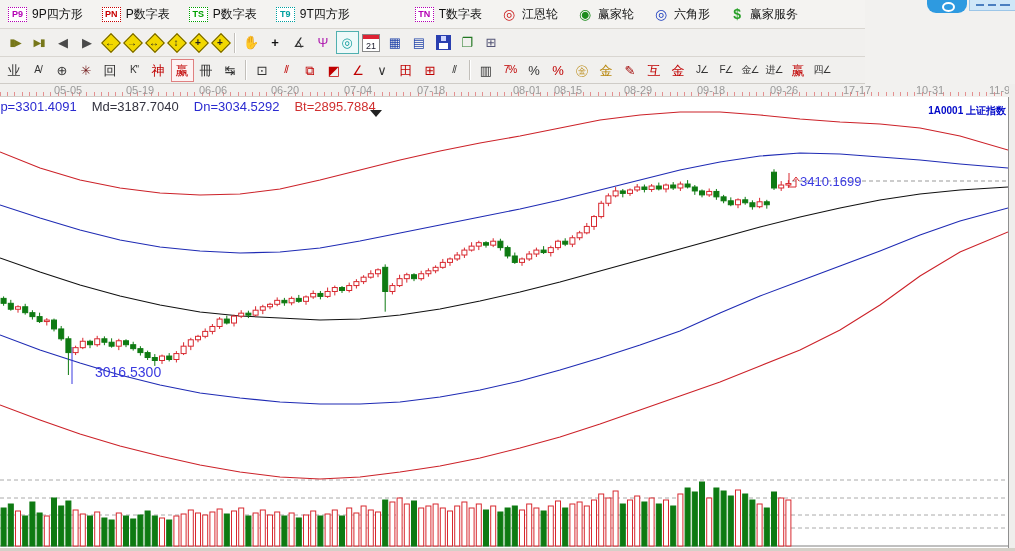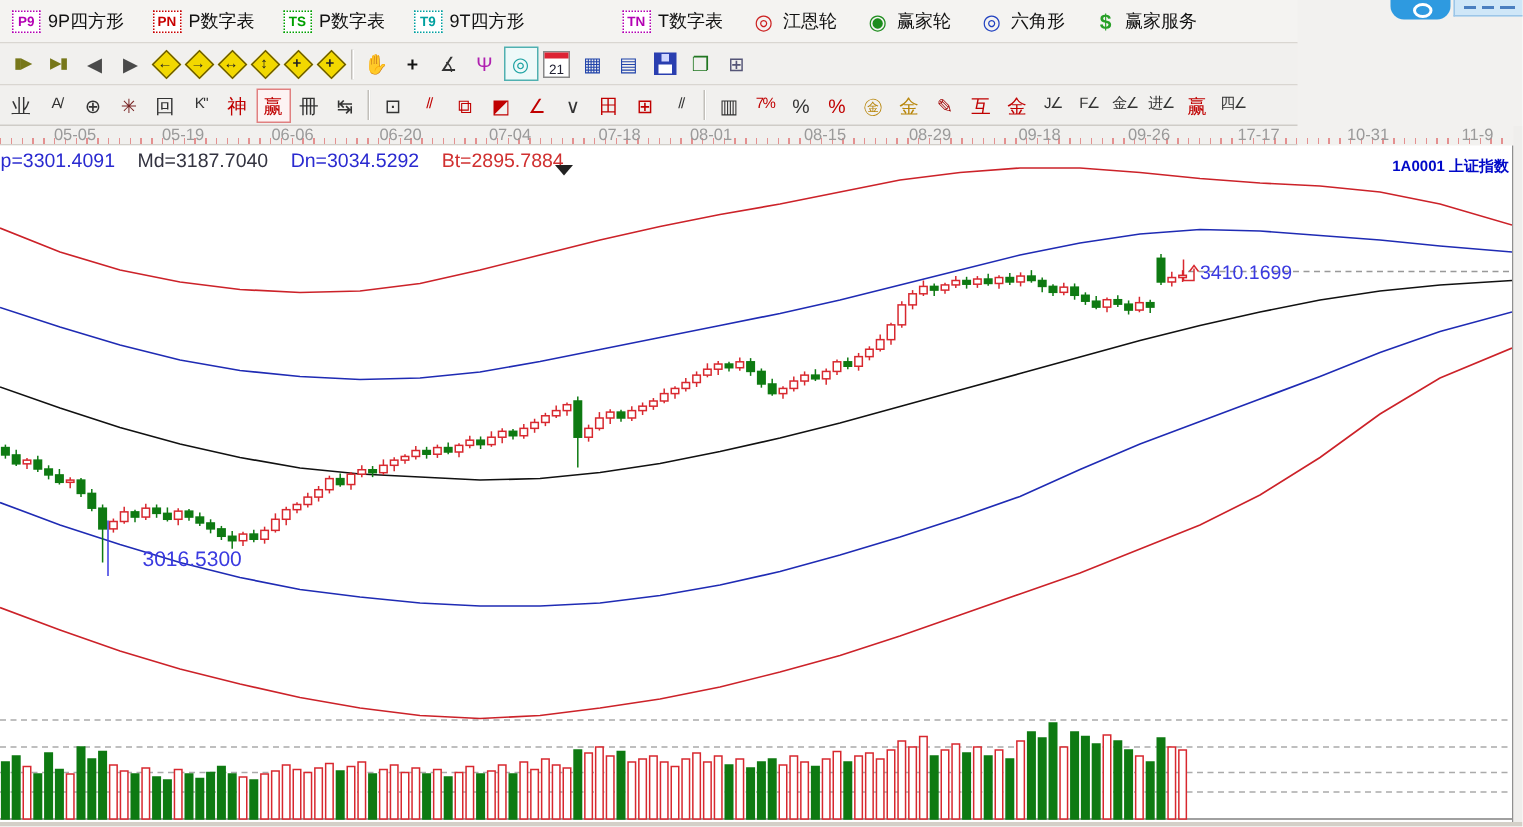--- a/index.html
+++ b/index.html
@@ -30,21 +30,21 @@
   .diamond .arr{position:relative;font-size:10px;font-weight:bold;color:#222;}
   .cal{width:16px;height:16px;border:1px solid #888;background:#fff;font-size:9px;color:#223;
        display:flex;align-items:flex-end;justify-content:center;position:relative;}
   .cal:before{content:"";position:absolute;top:0;left:0;right:0;height:4px;background:#d23;}
   .floppy{width:15px;height:15px;background:#2a3fb0;position:relative;}
   .floppy:before{content:"";position:absolute;left:3px;bottom:1px;width:9px;height:6px;background:#fff;}
   .floppy:after{content:"";position:absolute;left:5px;top:1px;width:5px;height:5px;background:#cfd6ff;}
   #timeline{top:84px;height:13px;background:#f1f0ee;border-bottom:1px solid #d2cfca;}
   #timeline .ticks-strip{position:absolute;left:0;bottom:0;width:1008px;height:4px;
       background:repeating-linear-gradient(90deg,#e49090 0px,#e49090 1px,transparent 1px,transparent 7.2px);}
-  .tick{position:absolute;top:0;font-size:11px;color:#9a9a9a;width:40px;text-align:center;}
+  .tick{position:absolute;top:0;font-size:11px;color:#9a9a9a;width:40px;margin-left:24px;}
   #chart-area{position:absolute;top:97px;left:0;width:1008px;height:451px;background:#fff;
               border-right:1px solid #8f8f8f;}
   #right-strip{position:absolute;top:84px;left:1009px;width:6px;height:464px;background:#efeeec;}
   #bottom-strip{position:absolute;top:548px;left:0;width:1015px;height:3px;background:#d4d0c8;}
   #info-line{position:absolute;top:2px;left:-9px;font-size:13px;white-space:nowrap;}
   #info-line span{margin-right:15px;}
   #symbol-label{position:absolute;top:7px;right:2px;font-size:10px;font-weight:bold;white-space:nowrap;}
   #float-btn{position:absolute;top:0;left:927px;width:40px;height:13px;background:#2e9ae0;
              border-radius:0 0 9px 9px;}
   #float-btn i{position:absolute;left:15px;top:2px;width:9px;height:6px;border:2px solid #fff;border-radius:50%;}
@@ -179,21 +179,21 @@
     <span class="tb-icon small" style="color: rgb(51, 51, 51);">四∠</span>
   </div>
 <div id="timeline" class="row">
   <div class="ticks-strip"></div>
 <span class="tick" style="left: 30px;">05-05</span>
     <span class="tick" style="left: 102px;">05-19</span>
     <span class="tick" style="left: 175px;">06-06</span>
     <span class="tick" style="left: 247px;">06-20</span>
     <span class="tick" style="left: 320px;">07-04</span>
     <span class="tick" style="left: 393px;">07-18</span>
-    <span class="tick" style="left: 454px;">08-01</span>
+    <span class="tick" style="left: 489px;">08-01</span>
     <span class="tick" style="left: 530px;">08-15</span>
     <span class="tick" style="left: 600px;">08-29</span>
     <span class="tick" style="left: 673px;">09-18</span>
     <span class="tick" style="left: 746px;">09-26</span>
     <span class="tick" style="left: 819px;">17-17</span>
     <span class="tick" style="left: 892px;">10-31</span>
     <span class="tick" style="left: 965px;">11-9</span>
   </div>
 
 <div id="chart-area">

